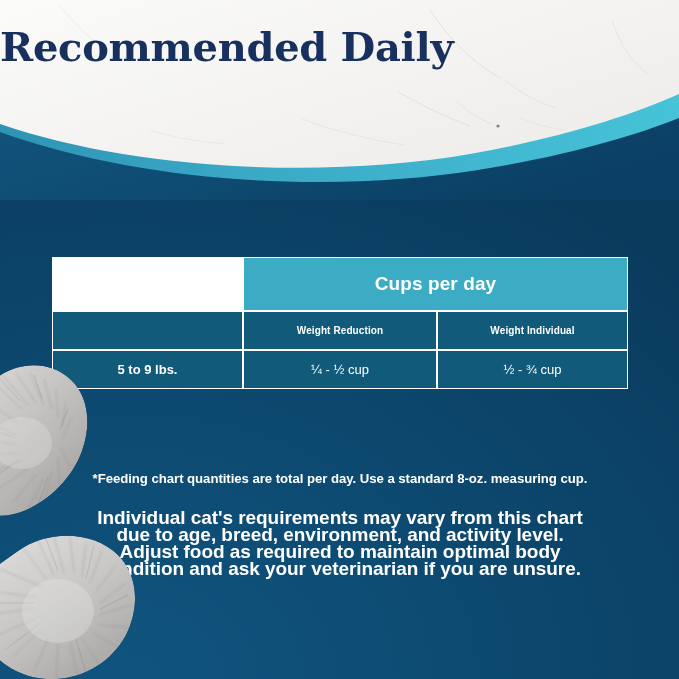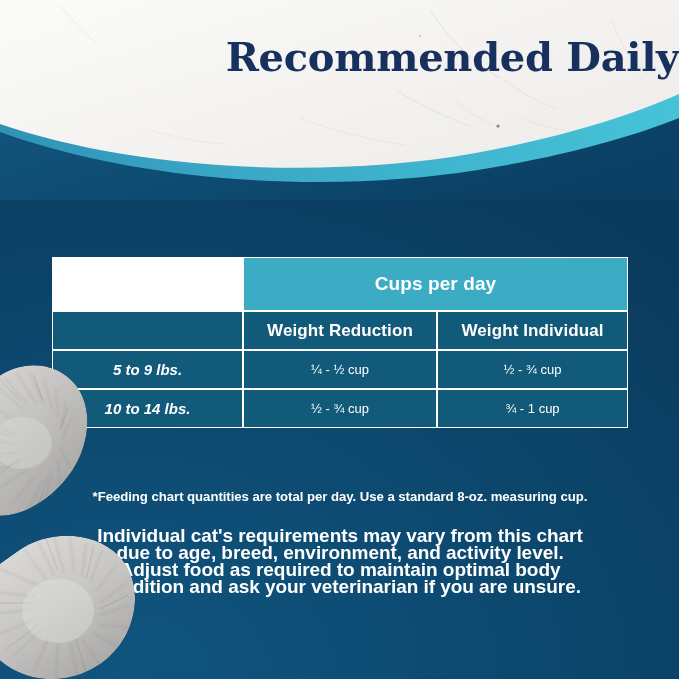--- a/index.html
+++ b/index.html
@@ -30,23 +30,23 @@
     left: 0; top: 0;
     width: 679px;
     height: 200px;
     overflow: hidden;
   }
   #banner svg { display: block; }
 
   
   #title-block {
     position: absolute;
-    left: 0; top: 32px;
+    left: 0; top: 22px;
     width: 679px;
-    text-align: right;
+    text-align: left;
     z-index: 5;
     pointer-events: none;
   }
   .title-line {
     display: block;
     font-family: "DejaVu Serif", "Liberation Serif", serif;
     font-weight: bold;
     font-size: 40px;
     line-height: 49px;
     letter-spacing: -0.3px;
@@ -89,29 +89,28 @@
     font-weight: bold;
     font-size: 19px;
     height: 52px;
     letter-spacing: 0.1px;
   }
   td.dark, th.dark {
     background: #115a79;
   }
   th.subhead {
     height: 37px;
-    font-size: 17px;
+    font-size: 10px;
     font-weight: bold;
     letter-spacing: 0.1px;
   }
   td.row-label {
     height: 37px;
-    font-size: 15px;
-    font-weight: bold;
-    font-style: italic;
+    font-size: 13px;
+    font-weight: bold;
   }
   td.row-value {
     height: 37px;
     font-size: 13px;
     font-weight: normal;
   }
 
   
   #footnote {
     position: absolute;
@@ -119,21 +118,21 @@
     top: 470px;
     width: 576px;
     text-align: center;
     z-index: 6;
   }
   .note-star {
     font-size: 13.2px;
     font-weight: bold;
     color: #ffffff;
     line-height: 17px;
-    margin: 18px;
+    margin: 0;
     letter-spacing: -0.05px;
   }
   .note-body {
     font-size: 19px;
     font-weight: bold;
     color: #ffffff;
     line-height: 17px;
     margin: 22px 38px 0 38px;
     letter-spacing: -0.05px;
   }
@@ -217,25 +216,20 @@
         <th class="dark subhead"></th>
         <th class="dark subhead">Weight Reduction</th>
         <th class="dark subhead">Weight Individual</th>
       </tr>
     </thead>
     <tbody>
       <tr>
         <td class="dark row-label">5 to 9 lbs.</td>
         <td class="dark row-value">¼ - ½ cup</td>
         <td class="dark row-value">½ - ¾ cup</td>
-      </tr>
-      <tr>
-        <td class="dark row-label">10 to 14 lbs.</td>
-        <td class="dark row-value">½ - ¾ cup</td>
-        <td class="dark row-value">¾ - 1 cup</td>
       </tr>
     </tbody>
   </table>
 
   <div id="footnote">
     <p class="note-star">*Feeding chart quantities are total per day. Use a standard 8-oz. measuring cup.</p>
     <p class="note-body">Individual cat's requirements may vary from this chart due to age, breed, environment, and activity level. Adjust food as required to maintain optimal body condition and ask your veterinarian if you are unsure.</p>
   </div>
 
   <div id="paws">

